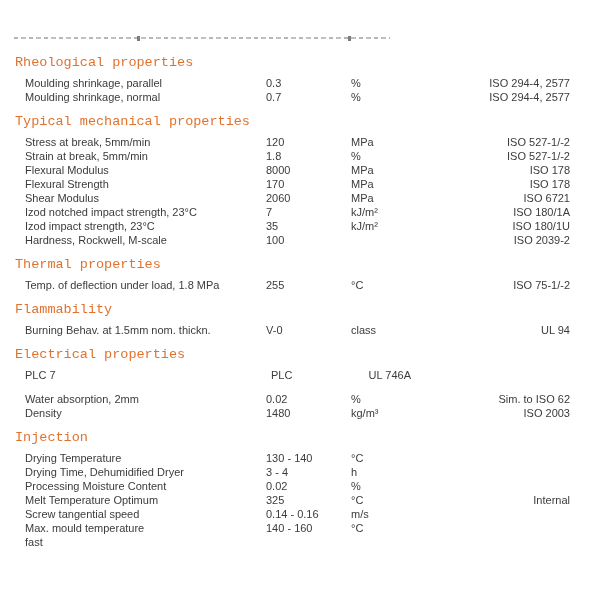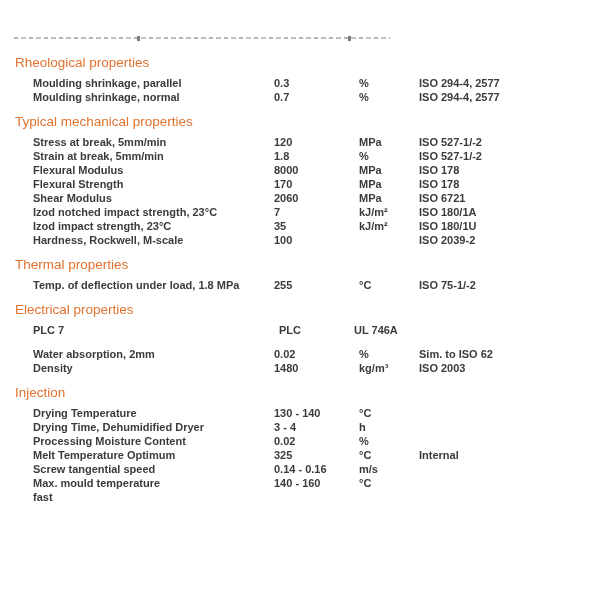--- a/index.html
+++ b/index.html
@@ -45,32 +45,33 @@
 
   .content { padding-top: 55px; }
 
   .section { padding-left: 15px; margin-bottom: 10px; }
   .heading {
     font-size: 13.5px;
     line-height: 15px;
     font-weight: normal;
     color: #e0722e;
     margin: 0 0 6px 0;
-  }
-  .rows { margin-left: 18px; width: 545px; font-weight: bold; }
+    font-family: Liberation Mono, monospace;
+  }
+  .rows { margin-left: 10px; width: 545px; }
   .row {
     display: grid;
     grid-template-columns: 241px 80px 65px 1fr;
     font-size: 11px;
     line-height: 14px;
   }
   .row .label    { text-align: left; white-space: nowrap; overflow: hidden; }
   .row .value    { text-align: left; white-space: nowrap; }
   .row .unit     { text-align: left; padding-left: 5px; white-space: nowrap; }
-  .row .standard { white-space: nowrap; }
+  .row .standard { text-align: right; white-space: nowrap; }
 </style>
 </head>
 <body>
 
 <div class="page">
 
   <div class="clipped-line">
     <div class="dashes"></div>
     <div class="speck1"></div>
     <div class="speck2"></div>
@@ -155,20 +156,31 @@
       <div class="rows">
         <div class="row">
           <span class="label">Temp. of deflection under load, 1.8 MPa</span>
           <span class="value">255</span>
           <span class="unit">°C</span>
           <span class="standard">ISO 75-1/-2</span>
         </div>
       </div>
     </div>
 
+    <div class="section">
+      <h2 class="heading">Flammability</h2>
+      <div class="rows">
+        <div class="row">
+          <span class="label">Burning Behav. at 1.5mm nom. thickn.</span>
+          <span class="value">V-0</span>
+          <span class="unit">class</span>
+          <span class="standard">UL 94</span>
+        </div>
+      </div>
+    </div>
 
     <div class="section">
       <h2 class="heading">Electrical properties</h2>
       <div class="rows">
         <div class="row">
           <span class="value">PLC 7</span>
           <span class="unit">PLC</span>
           <span class="standard">UL 746A</span>
         </div>
       </div>

